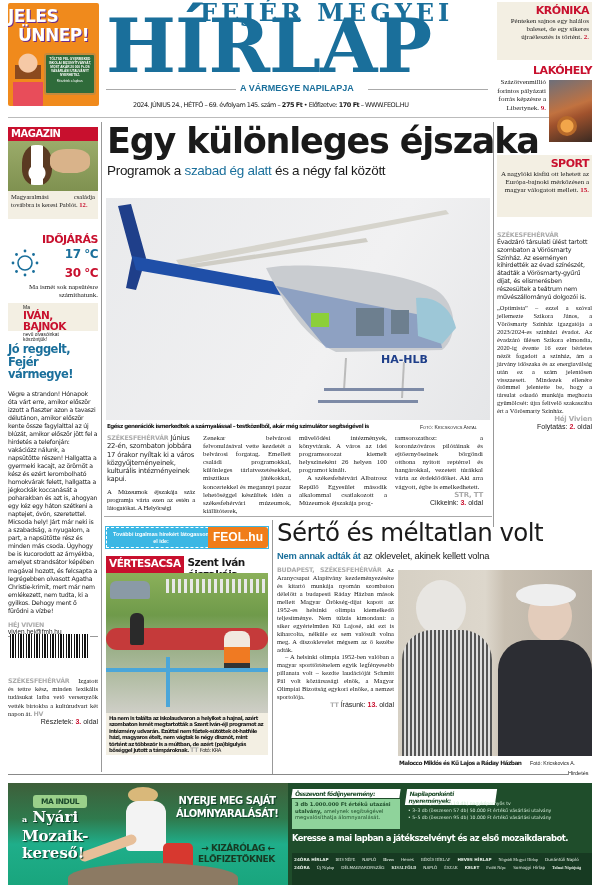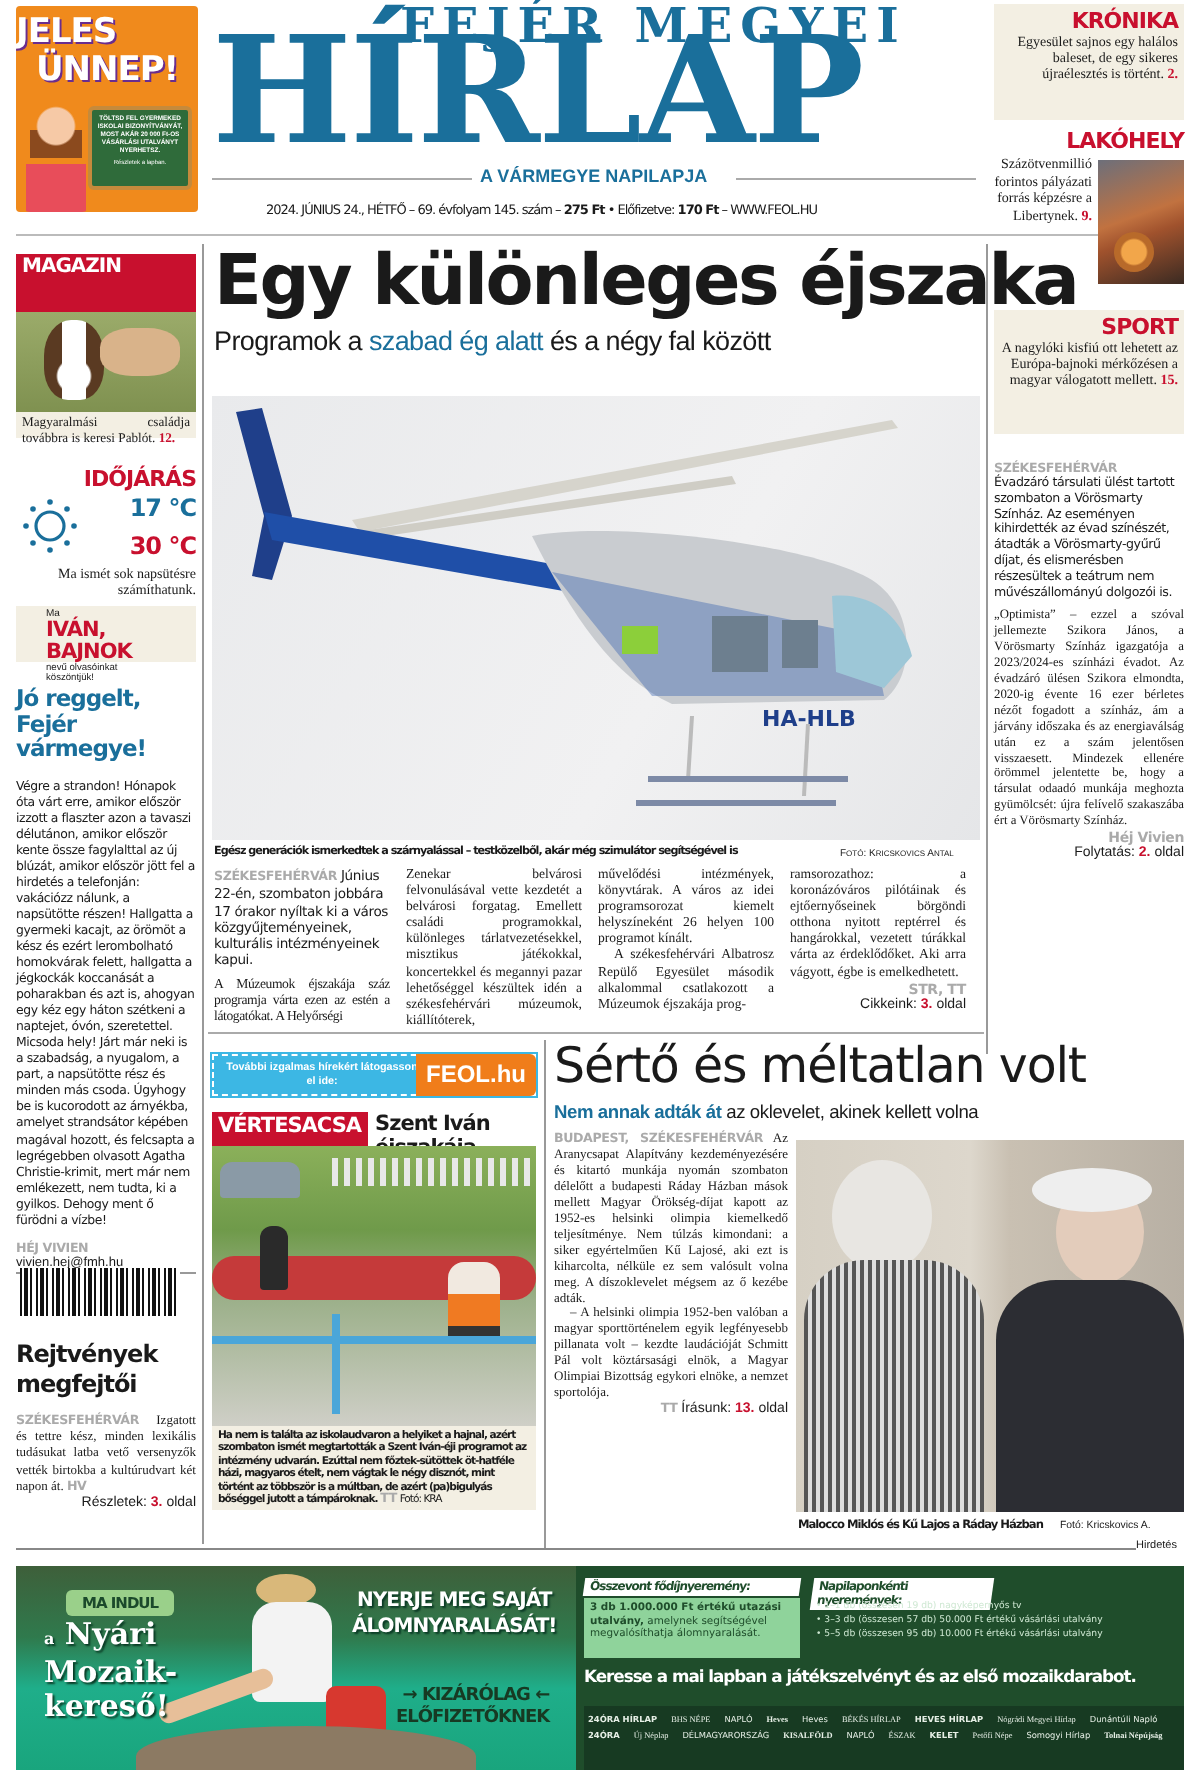--- a/index.html
+++ b/index.html
@@ -41,21 +41,21 @@
   <b>275 Ft</b>
   <span>• Előfizetve:</span>
   <b>170 Ft</b>
   <span>– WWW.FEOL.HU</span>
 </div>
 <div class="hline" style="left:8px;top:117px;width:584px;background:#bbb"></div>
 
 <div class="abs beige" style="left:497px;top:2px;width:95px;height:58px;padding:2px 3px">
   <div class="cond" style="text-align:right;color:#c8102e;font-weight:bold;font-size:11px">KRÓNIKA</div>
   <div style="text-align:right;font-size:7px;line-height:8px">
-    <span>Egyesület sajnos egy halálos baleset, de egy sikeres újraélesztés is történt.</span>
+    <span>Pénteken sajnos egy halálos baleset, de egy sikeres újraélesztés is történt.</span>
     <span class="pg">2.</span>
   </div>
 </div>
 <div class="abs" style="left:497px;top:64px;width:95px;height:90px">
   <div class="cond" style="text-align:right;color:#c8102e;font-weight:bold;font-size:11px">LAKÓHELY</div>
   <div style="position:absolute;left:0;top:14px;width:49px;text-align:right;font-size:7px;line-height:8.6px">
     <span>Százötvenmillió forintos pályázati forrás képzésre a Libertynek.</span>
     <span class="pg">9.</span>
   </div>
   <div style="position:absolute;left:52px;top:16px;width:43px;height:62px;background:linear-gradient(160deg,#6d6f7a 0%,#c17240 45%,#a0522d 60%,#3a2a22 100%)">
@@ -64,21 +64,21 @@
 </div>
 <div class="abs beige" style="left:497px;top:155px;width:95px;height:62px;padding:2px 3px">
   <div class="cond" style="text-align:right;color:#c8102e;font-weight:bold;font-size:11px">SPORT</div>
   <div style="text-align:right;font-size:7px;line-height:8px">
     <span>A nagylóki kisfiú ott lehetett az Európa-bajnoki mérkőzésen a magyar válogatott mellett.</span>
     <span class="pg">15.</span>
   </div>
 </div>
 
 <div class="abs beige" style="left:8px;top:127px;width:90px;height:92px">
-  <div class="cond" style="background:#c8102e;color:#fff;font-weight:bold;font-size:10px;padding:1px 3px;height:29px">MAGAZIN</div>
+  <div class="cond" style="background:#c8102e;color:#fff;font-weight:bold;font-size:10px;padding:1px 3px;height:14px">MAGAZIN</div>
   <div style="height:50px;background:linear-gradient(180deg,#9bab6a 0%,#7f9150 100%);position:relative">
     <div style="position:absolute;left:14px;top:4px;width:30px;height:40px;border-radius:45% 45% 40% 40%;background:radial-gradient(circle at 50% 70%,#fff 0 8px,transparent 9px),linear-gradient(90deg,#5a3a22 0 30%,#fff 30% 70%,#5a3a22 70%)"></div>
     <div style="position:absolute;left:42px;top:8px;width:40px;height:24px;border-radius:40%;background:#d9b38a"></div>
   </div>
   <div style="font-size:6.6px;line-height:8px;padding:2px 3px;text-align:justify">
     <span>Magyaralmási családja továbbra is keresi Pablót.</span>
     <span class="pg">12.</span>
   </div>
 </div>
 
@@ -112,21 +112,20 @@
 <div class="abs" style="left:8px;top:343px;width:90px">
   <div class="cond" style="color:#1a6f9b;font-weight:bold;font-size:11.5px;line-height:12.5px">Jó reggelt, Fejér vármegye!</div>
   <div class="txt-s" style="margin-top:9px;font-size:6.2px;line-height:8.05px">Végre a strandon! Hónapok óta várt erre, amikor először izzott a flaszter azon a tavaszi délutánon, amikor először kente össze fagylalttal az új blúzát, amikor először jött fel a hirdetés a telefonján: vakációzz nálunk, a napsütötte részen! Hallgatta a gyermeki kacajt, az örömöt a kész és ezért lerombolható homokvárak felett, hallgatta a jégkockák koccanását a poharakban és azt is, ahogyan egy kéz egy háton szétkeni a naptejet, óvón, szeretettel. Micsoda hely! Járt már neki is a szabadság, a nyugalom, a part, a napsütötte rész és minden más csoda. Úgyhogy be is kucorodott az árnyékba, amelyet strandsátor képében magával hozott, és felcsapta a legrégebben olvasott Agatha Christie-krimit, mert már nem emlékezett, nem tudta, ki a gyilkos. Dehogy ment ő fürödni a vízbe!</div>
   <div class="kick" style="margin-top:6px">HÉJ VIVIEN</div>
   <div class="sans" style="font-size:6.5px;border-bottom:1px solid #999;padding-bottom:1px">vivien.hej@fmh.hu</div>
 </div>
 
 <div class="abs" style="left:10px;top:634px;width:80px;height:24px;background:repeating-linear-gradient(90deg,#111 0 1px,#fff 1px 2px,#111 2px 4px,#fff 4px 5px,#111 5px 6px,#fff 6px 8px)"></div>
 
 <div class="abs" style="left:8px;top:670px;width:90px">
-  <div class="cond" style="font-weight:bold;font-size:12px;line-height:15px">Rejtvények megfejtői</div>
   <div class="txt" style="margin-top:7px;font-size:6.5px;line-height:8.2px">
     <span class="kick">SZÉKESFEHÉRVÁR</span>
     <span>Izgatott és tettre kész, minden lexikális tudásukat latba vető versenyzők vették birtokba a kultúrudvart két napon át.</span>
     <span class="kick">HV</span>
   </div>
   <div class="sans" style="text-align:right;font-size:7px">
     <span>Részletek:</span>
     <span class="pg">3.</span>
     <span>oldal</span>
   </div>

